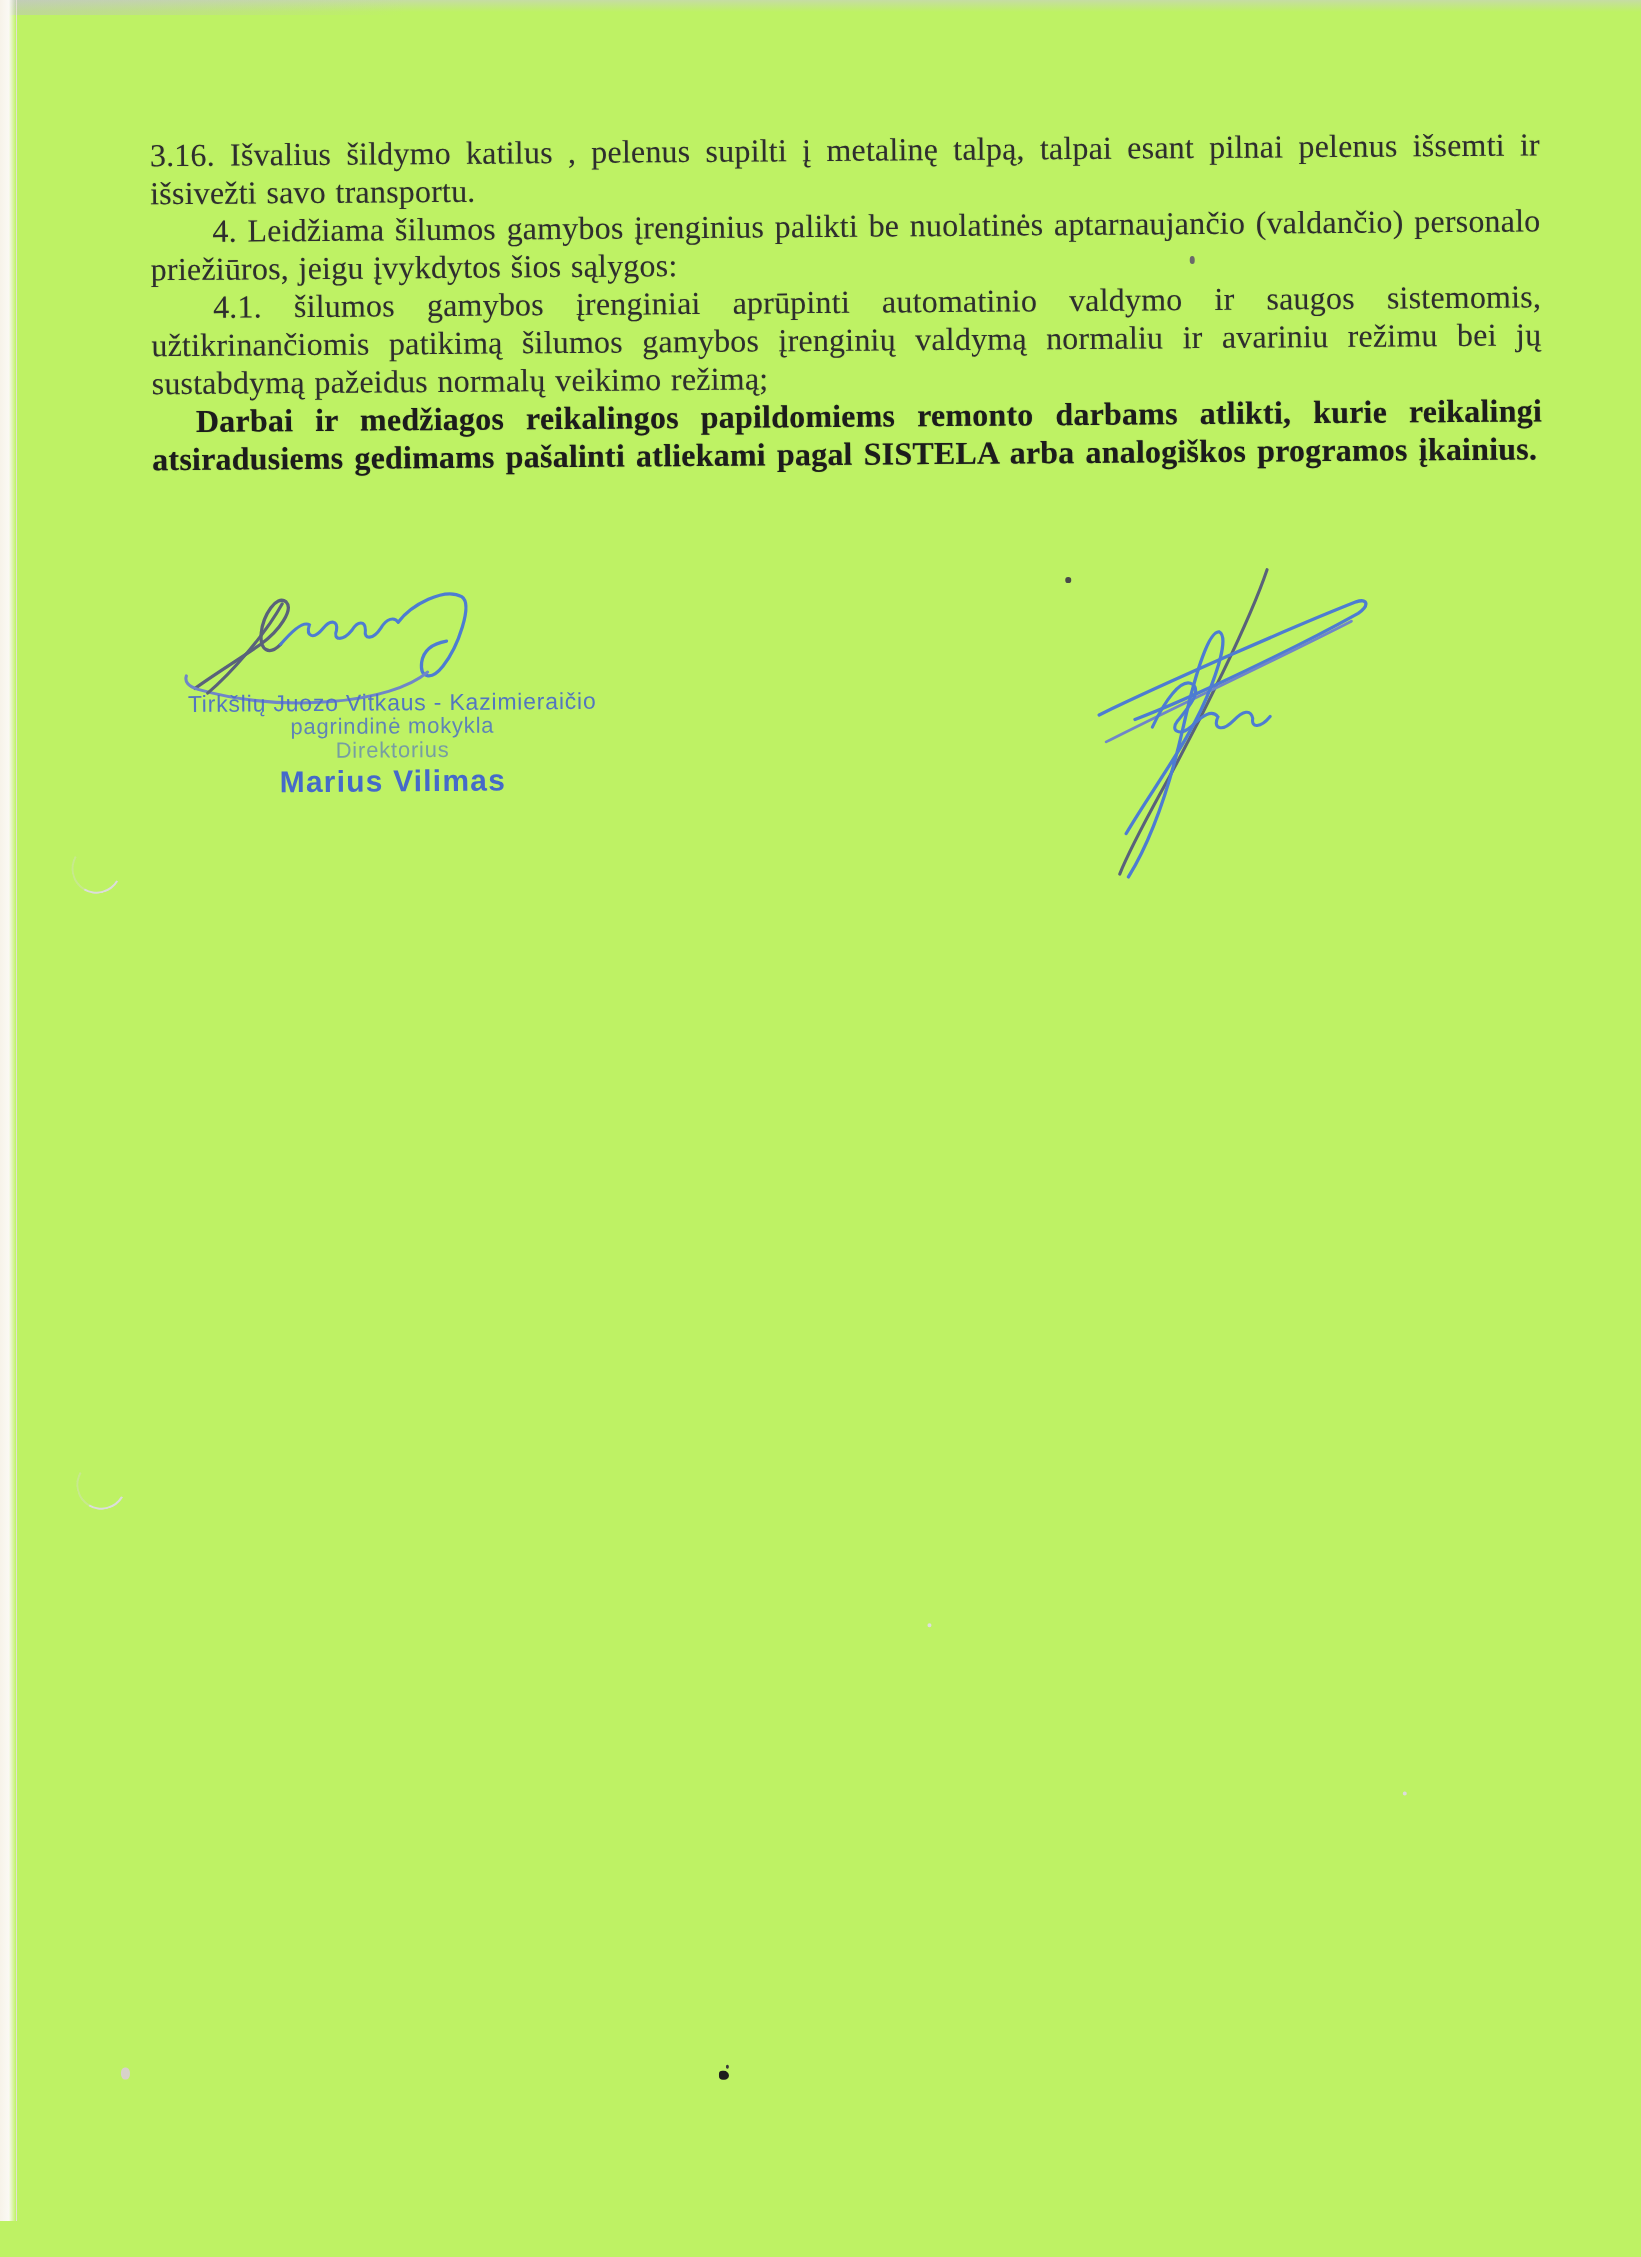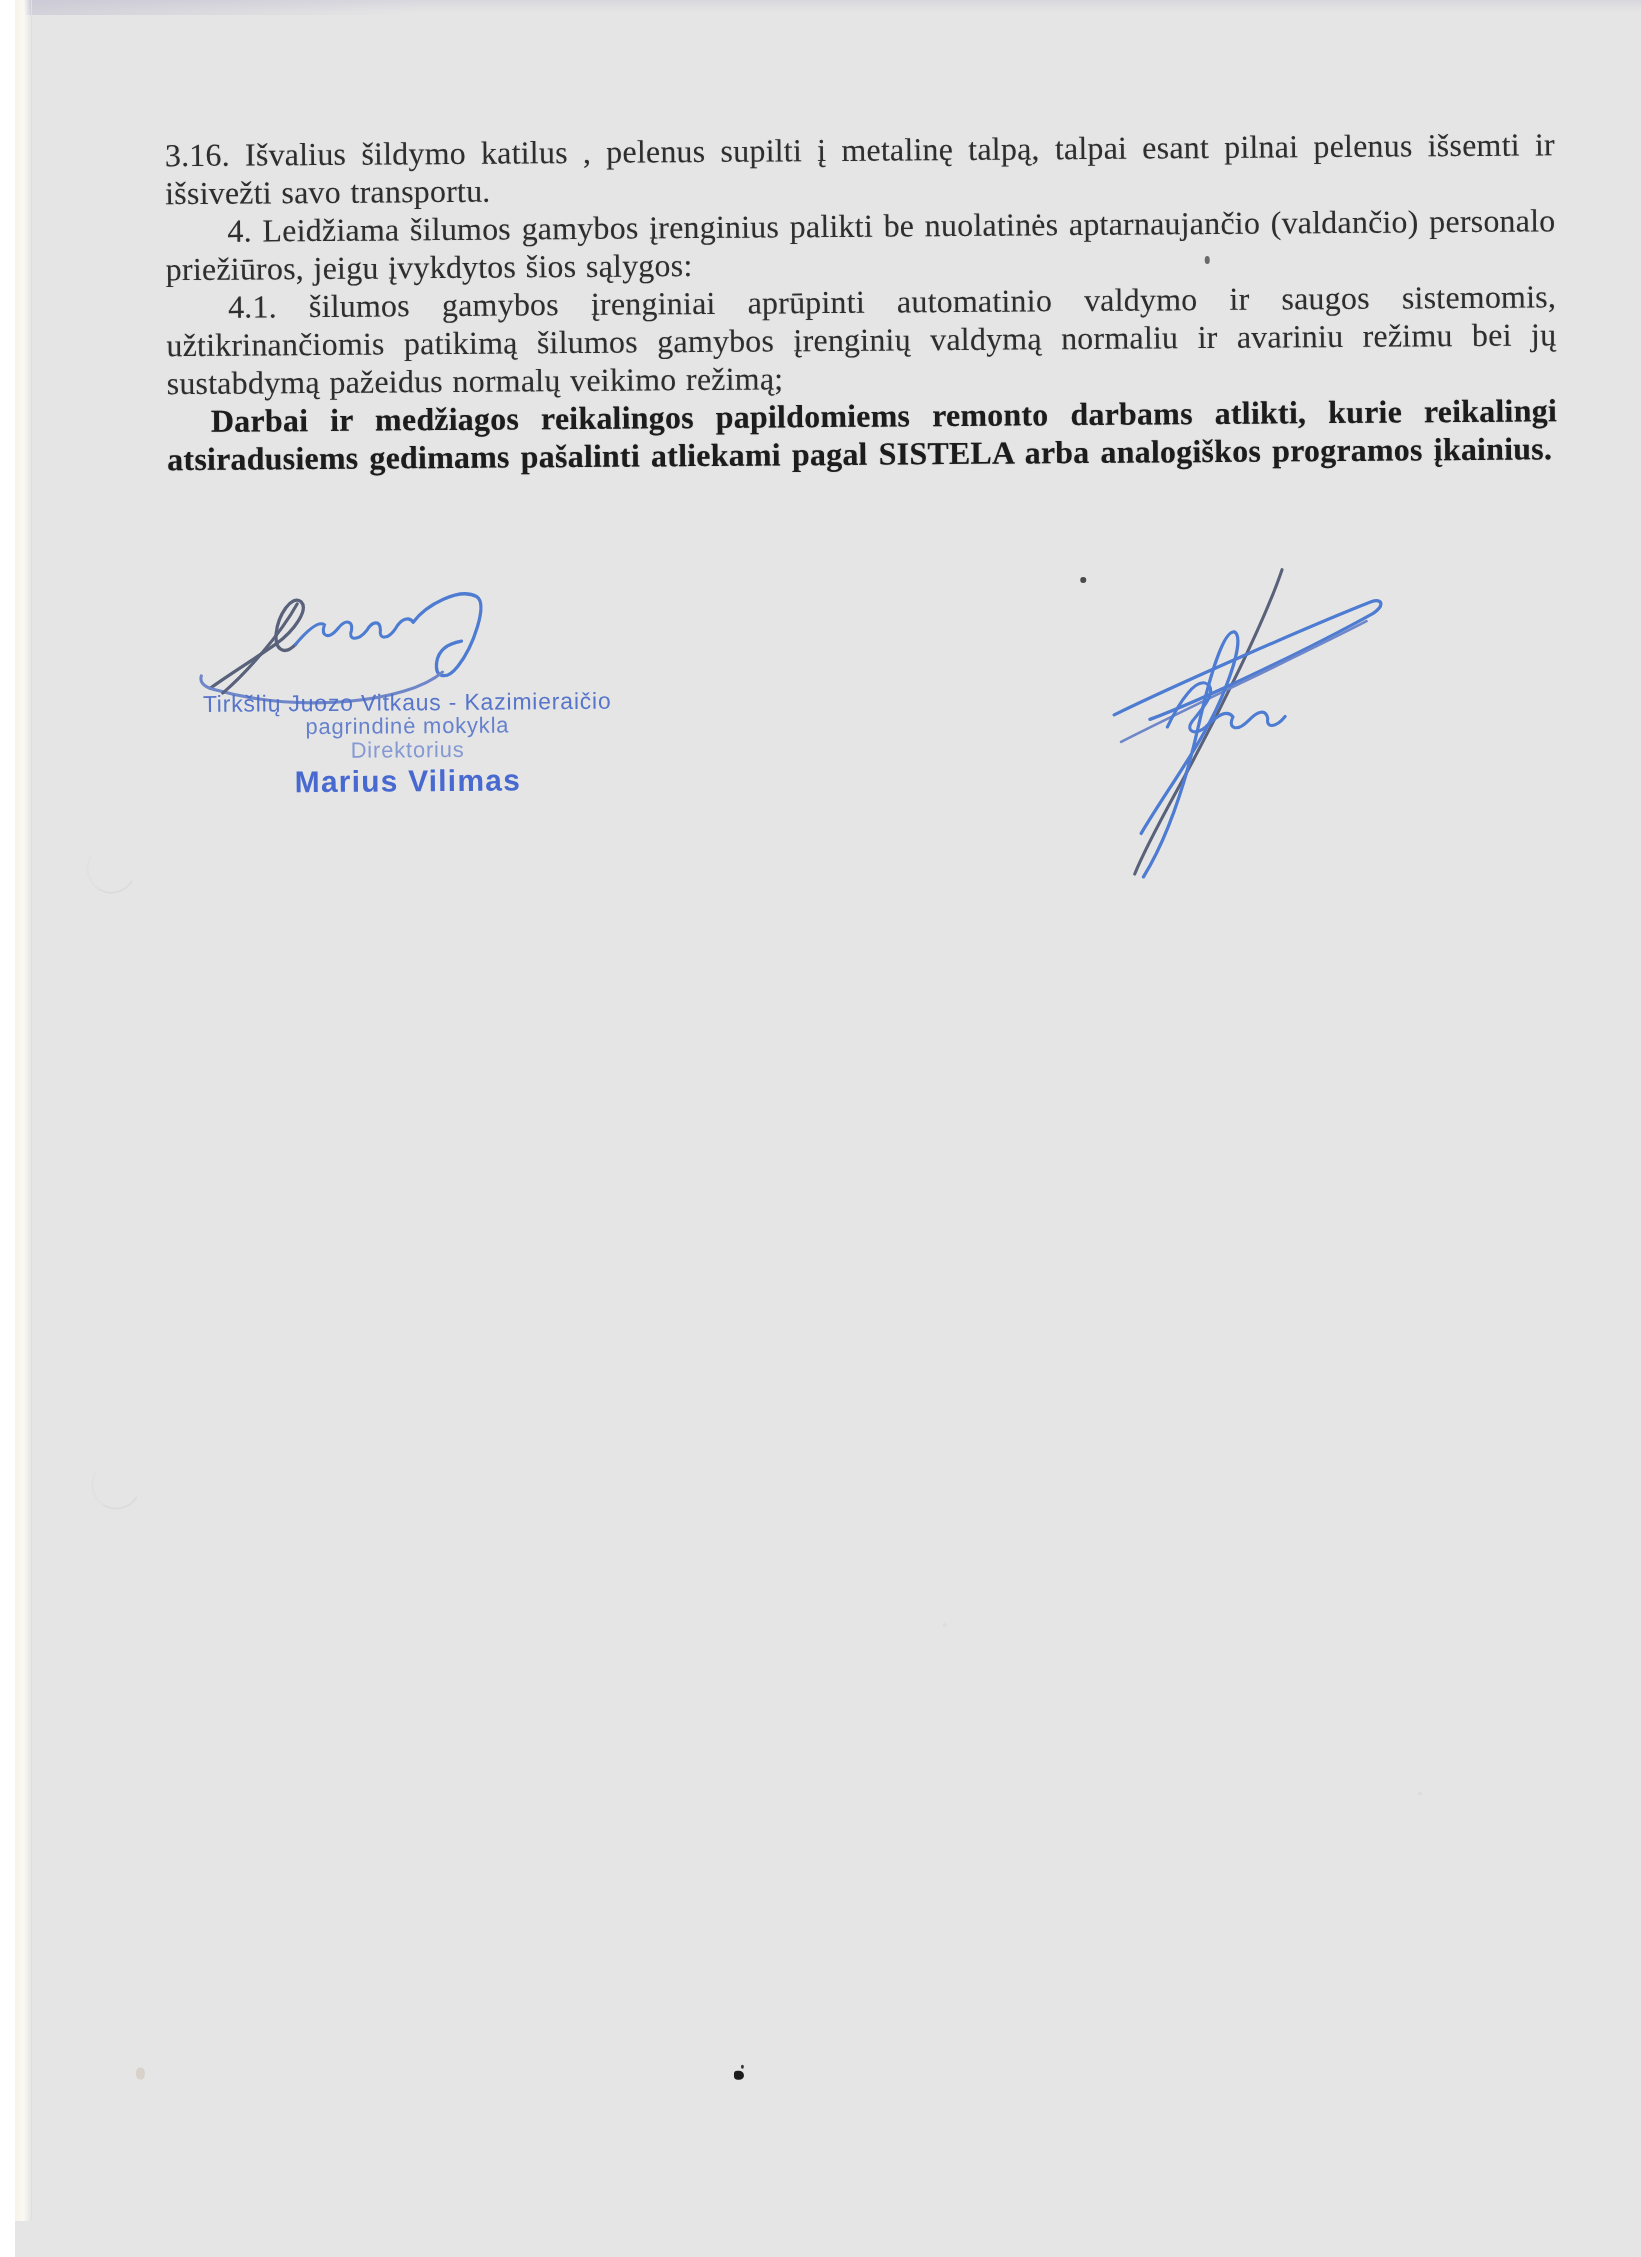--- a/index.html
+++ b/index.html
@@ -3,21 +3,21 @@
 <meta charset="utf-8">
 <style>
   html,body{margin:0;padding:0;}
   body{
     width:1641px;height:2257px;
     background:#ffffff;
     font-family:"Liberation Serif", serif;
     position:relative;
     overflow:hidden;
   }
-  #page{position:absolute;inset:0;background:#e5e5e5;margin-left:15px;}
+  #page{position:absolute;inset:0;background:#bef264;}
 
   
   .top-edge{
     position:absolute;left:0;top:0;width:1641px;height:11.6px;
     background:linear-gradient(to bottom, rgba(205,203,216,0.55), rgba(255,255,255,0));
   }
   .top-edge-smudge{
     position:absolute;left:0;top:0;width:406px;height:15.4px;
     background:linear-gradient(to right, rgba(190,188,205,0.5), rgba(255,255,255,0));
   }

